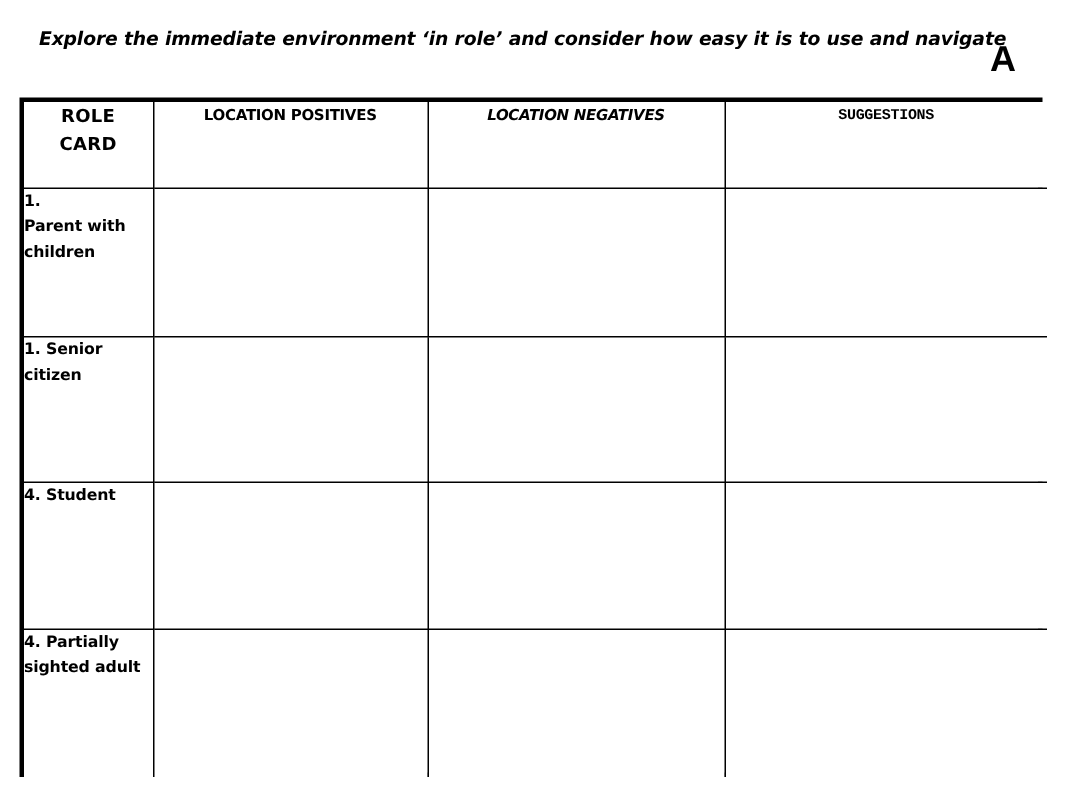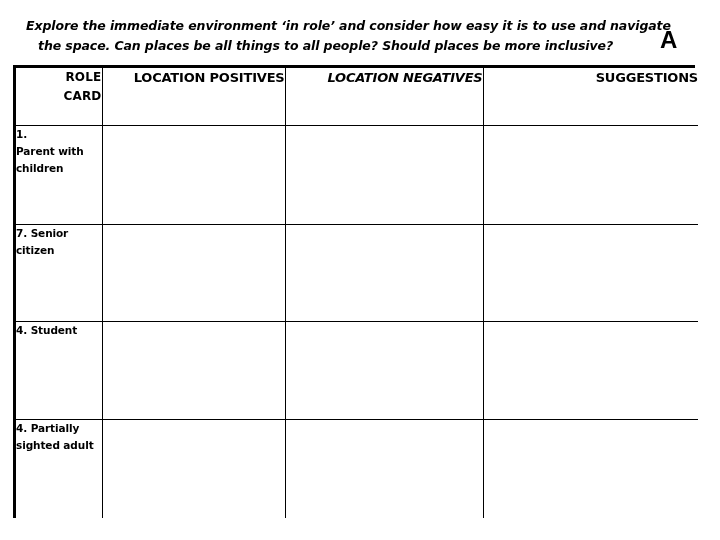--- a/index.html
+++ b/index.html
@@ -72,50 +72,50 @@
   }
   .grid-table td,
   .grid-table th {
     border: 1.5px solid #000000;
     padding: 0;
     vertical-align: top;
     background: #ffffff;
   }
   .grid-table tr:first-child th {
     border-top: 0;
-    text-align: right;
   }
   .grid-table tr:last-child td {
     border-bottom: 0;
   }
   .grid-table th:first-child,
   .grid-table td:first-child {
     border-left: 0;
   }
   .grid-table th:last-child,
   .grid-table td:last-child {
     border-right: 0;
+    font-family: Liberation Mono, monospace;
   }
 
   col.c-role { width: 86px; }
   col.c-pos  { width: 183px; }
   col.c-neg  { width: 198px; }
   col.c-sug  { width: 215px; }
 
   .head-row { height: 57px; }
   .body-row-1 { height: 99px; }
   .body-row-2 { height: 97px; }
   .body-row-3 { height: 98px; }
   .body-row-4 { height: 99px; }
 
   .col-head {
     text-align: center;
     vertical-align: top;
     font-family: "DejaVu Sans", sans-serif;
-    font-size: 13px;
+    font-size: 10px;
     font-weight: bold;
     line-height: 19px;
     letter-spacing: -0.2px;
     padding-top: 9px;
     padding-left: 4px;
     padding-right: 4px;
     color: #000000;
   }
   .col-head.role-head {
     font-size: 12px;
@@ -143,21 +143,20 @@
     white-space: pre-wrap;
   }
 </style>
 </head>
 <body>
 
 <div id="page">
 
   <div class="prompt-block">
     <div class="prompt-line">Explore the immediate environment ‘in role’ and consider how easy it is to use and navigate</div>
-    <div class="prompt-line second">the space. Can places be all things to all people? Should places be more inclusive?</div>
   </div>
 
   <div class="sheet-letter">A</div>
 
   <div class="grid">
     <table class="grid-table">
       <colgroup>
         <col class="c-role">
         <col class="c-pos">
         <col class="c-neg">
@@ -180,21 +179,21 @@
             <div class="answer-text"></div>
           </td>
           <td class="answer-cell">
             <div class="answer-text"></div>
           </td>
           <td class="answer-cell">
             <div class="answer-text"></div>
           </td>
         </tr>
         <tr class="body-row-2">
-          <td class="row-label" style="white-space: pre-wrap;">7. Senior citizen</td>
+          <td class="row-label" style="white-space: pre-wrap;">1. Senior citizen</td>
           <td class="answer-cell">
             <div class="answer-text"></div>
           </td>
           <td class="answer-cell">
             <div class="answer-text"></div>
           </td>
           <td class="answer-cell">
             <div class="answer-text"></div>
           </td>
         </tr>

